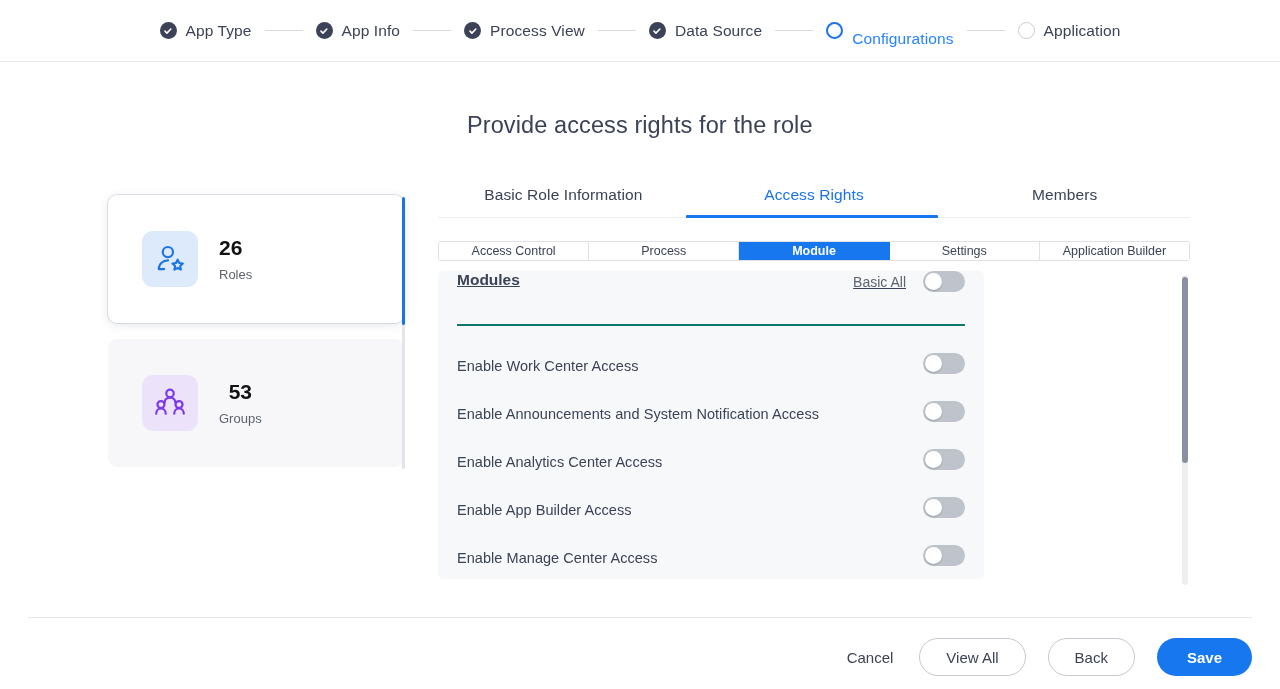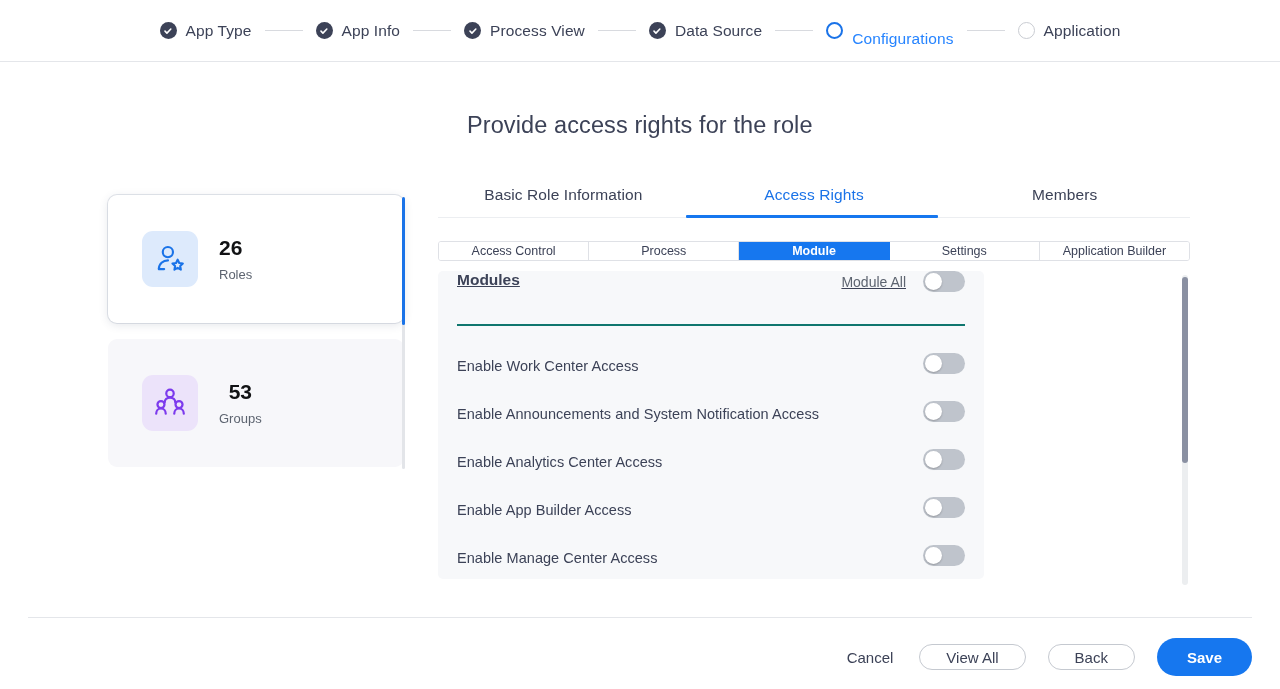--- a/index.html
+++ b/index.html
@@ -160,21 +160,21 @@
     position: absolute; right: 28px; top: 638px;
     display: flex; align-items: center; gap: 22px;
   }
   .btn-text {
     font-size: 15px; color: #3c4257; background: none; border: none;
     font-family: inherit; padding: 6px 4px;
   }
   .btn-outline {
     font-size: 15px; color: #3c4257; background: #fff;
     border: 1px solid #c5c9d0; border-radius: 21px;
-    padding: 0 26px; height: 26px; font-family: inherit;
+    padding: 0 26px; height: 38px; font-family: inherit;
   }
   .btn-primary {
     font-size: 15px; color: #fff; background: #1677ef;
     border: none; border-radius: 21px;
     padding: 0 30px; height: 38px; font-family: inherit; font-weight: bold;
   }
 </style>
 </head>
 <body>
 
@@ -285,21 +285,21 @@
       <div class="segtab active">Module</div>
       <div class="segtab">Settings</div>
       <div class="segtab">Application Builder</div>
     </div>
 
   <div class="panel-wrap">
     <div class="panel">
       <div class="panel-head">
         <div class="panel-title">Modules</div>
         <div class="panel-head-right">
-          <span class="select-all-label">Module All</span>
+          <span class="select-all-label">Basic All</span>
           <div class="toggle">
             <div class="knob"></div>
           </div>
         </div>
       </div>
       <div id="modrows">
           <div class="mod-row">
             <span class="mod-label">Enable Work Center Access</span>
             <div class="toggle">
               <div class="knob"></div>

